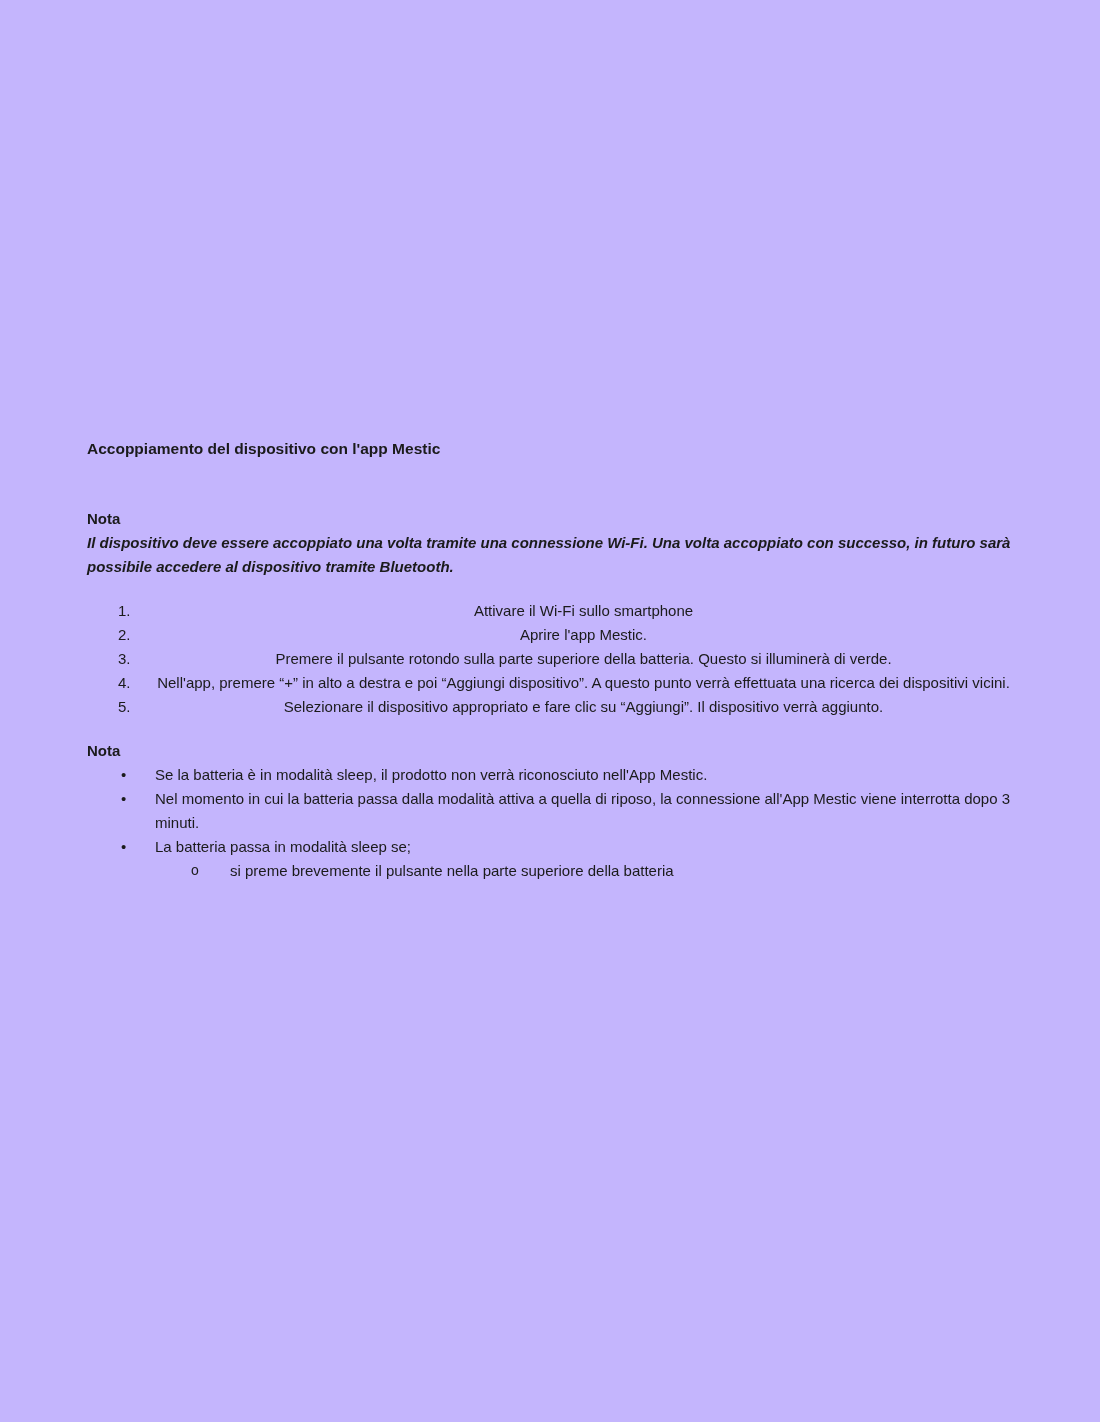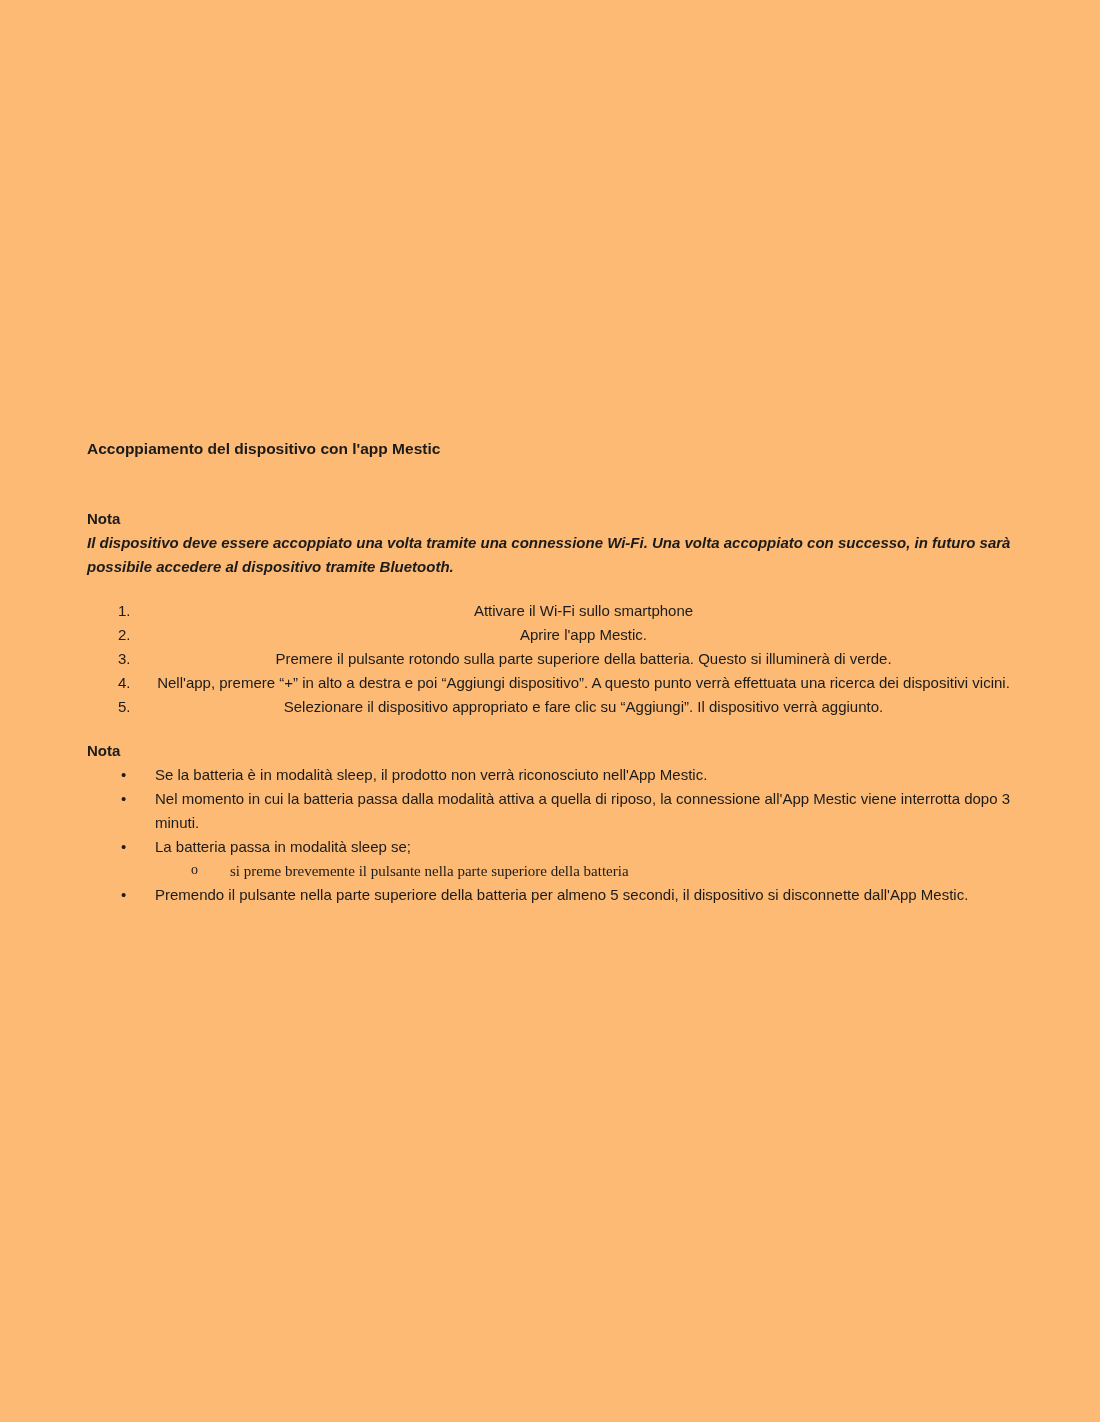--- a/index.html
+++ b/index.html
@@ -12,21 +12,21 @@
     height: 1422px;
     overflow: hidden;
     font-family: "Liberation Sans", sans-serif;
     color: #1b1b1b;
     -webkit-font-smoothing: antialiased;
   }
   .page {
     position: relative;
     width: 1100px;
     height: 1422px;
-    background: #fdba74;
+    background: #c4b5fd;
     box-sizing: border-box;
     padding: 437px 88px 0 87px;
     font-size: 15px;
     line-height: 24px;
   }
   .heading {
     font-size: 15.5px;
     font-weight: bold;
     margin: 0 0 46px 0;
     line-height: 24px;
@@ -71,21 +71,20 @@
     content: "\2022";
     position: absolute;
     left: 34px;
     top: 0;
     font-size: 15px;
   }
   ul.sub {
     list-style: none;
     margin: 0;
     padding: 0;
-    font-family: Liberation Serif, serif;
   }
   ul.sub > li {
     position: relative;
     padding-left: 75px;
   }
   ul.sub > li::before {
     content: "o";
     position: absolute;
     left: 36px;
     top: -1px;
@@ -114,16 +113,15 @@
 
   <ul class="bullets">
     <li>Se la batteria è in modalità sleep, il prodotto non verrà riconosciuto nell'App Mestic.</li>
     <li>Nel momento in cui la batteria passa dalla modalità attiva a quella di riposo, la connessione all'App Mestic viene interrotta dopo 3 minuti.</li>
     <li>
       <span>La batteria passa in modalità sleep se;</span>
       <ul class="sub">
         <li>si preme brevemente il pulsante nella parte superiore della batteria</li>
       </ul>
     </li>
-    <li>Premendo il pulsante nella parte superiore della batteria per almeno 5 secondi, il dispositivo si disconnette dall'App Mestic.</li>
   </ul>
 
 </div>
 
 </body></html>

